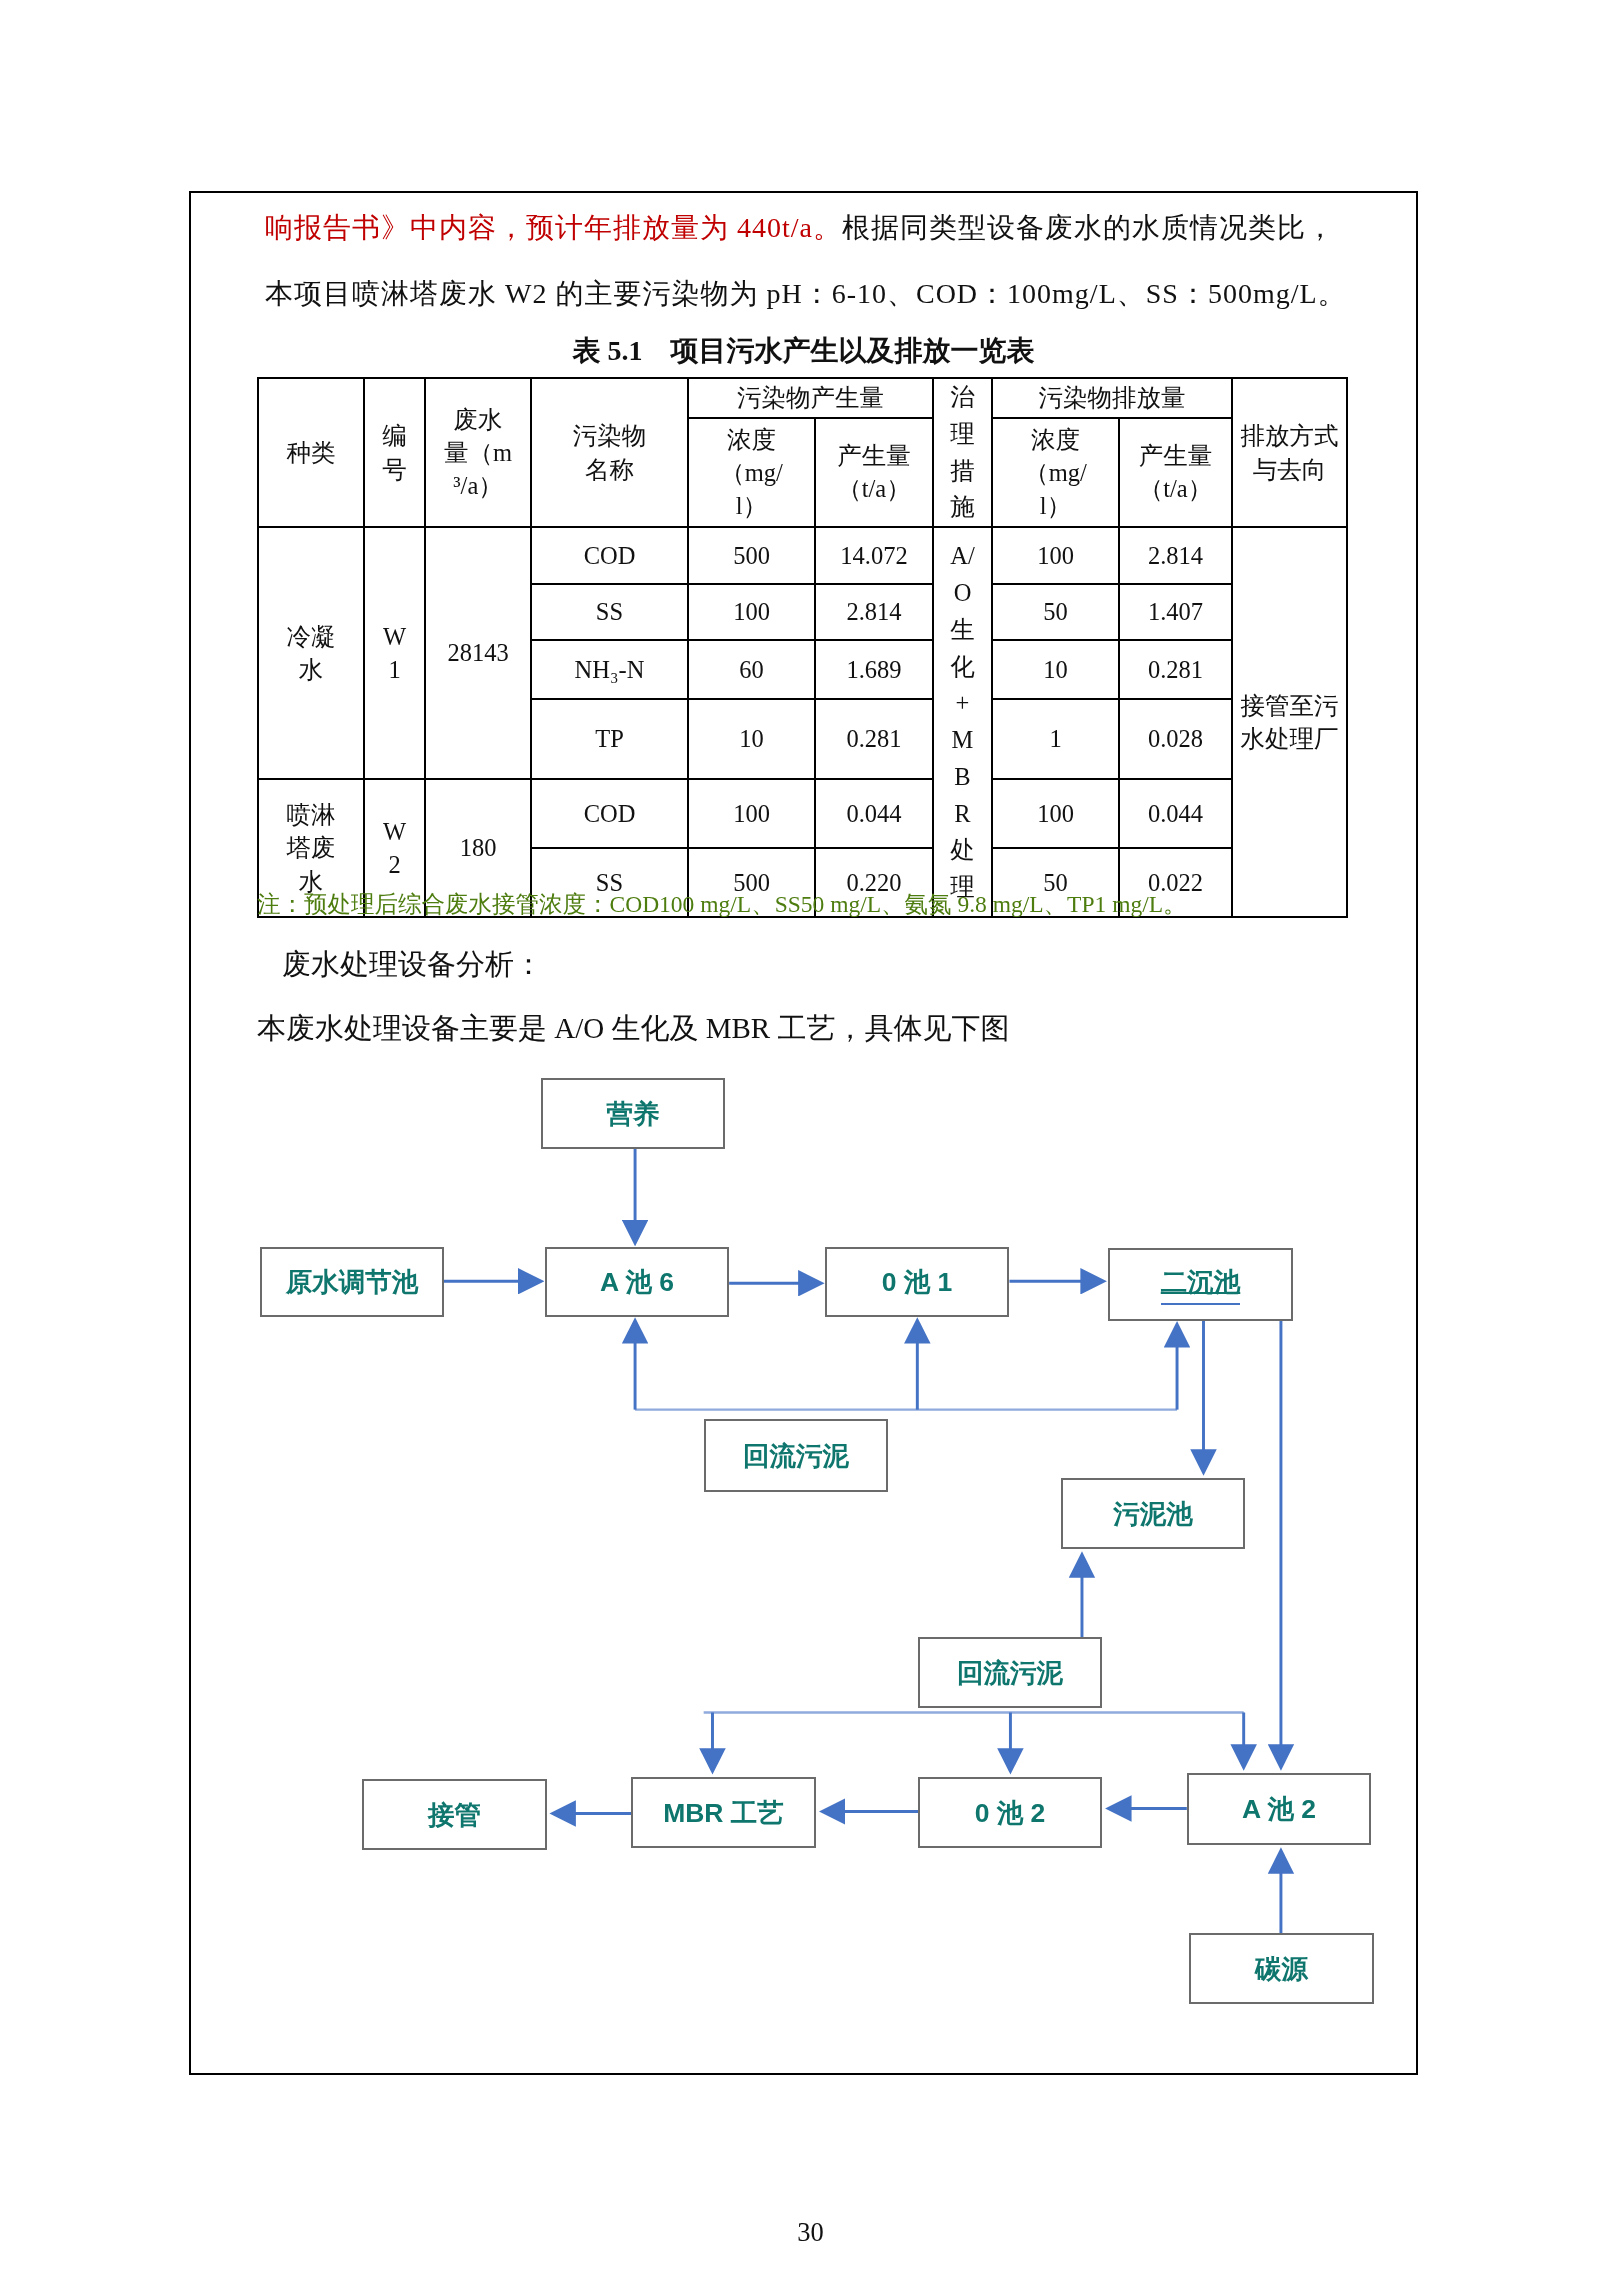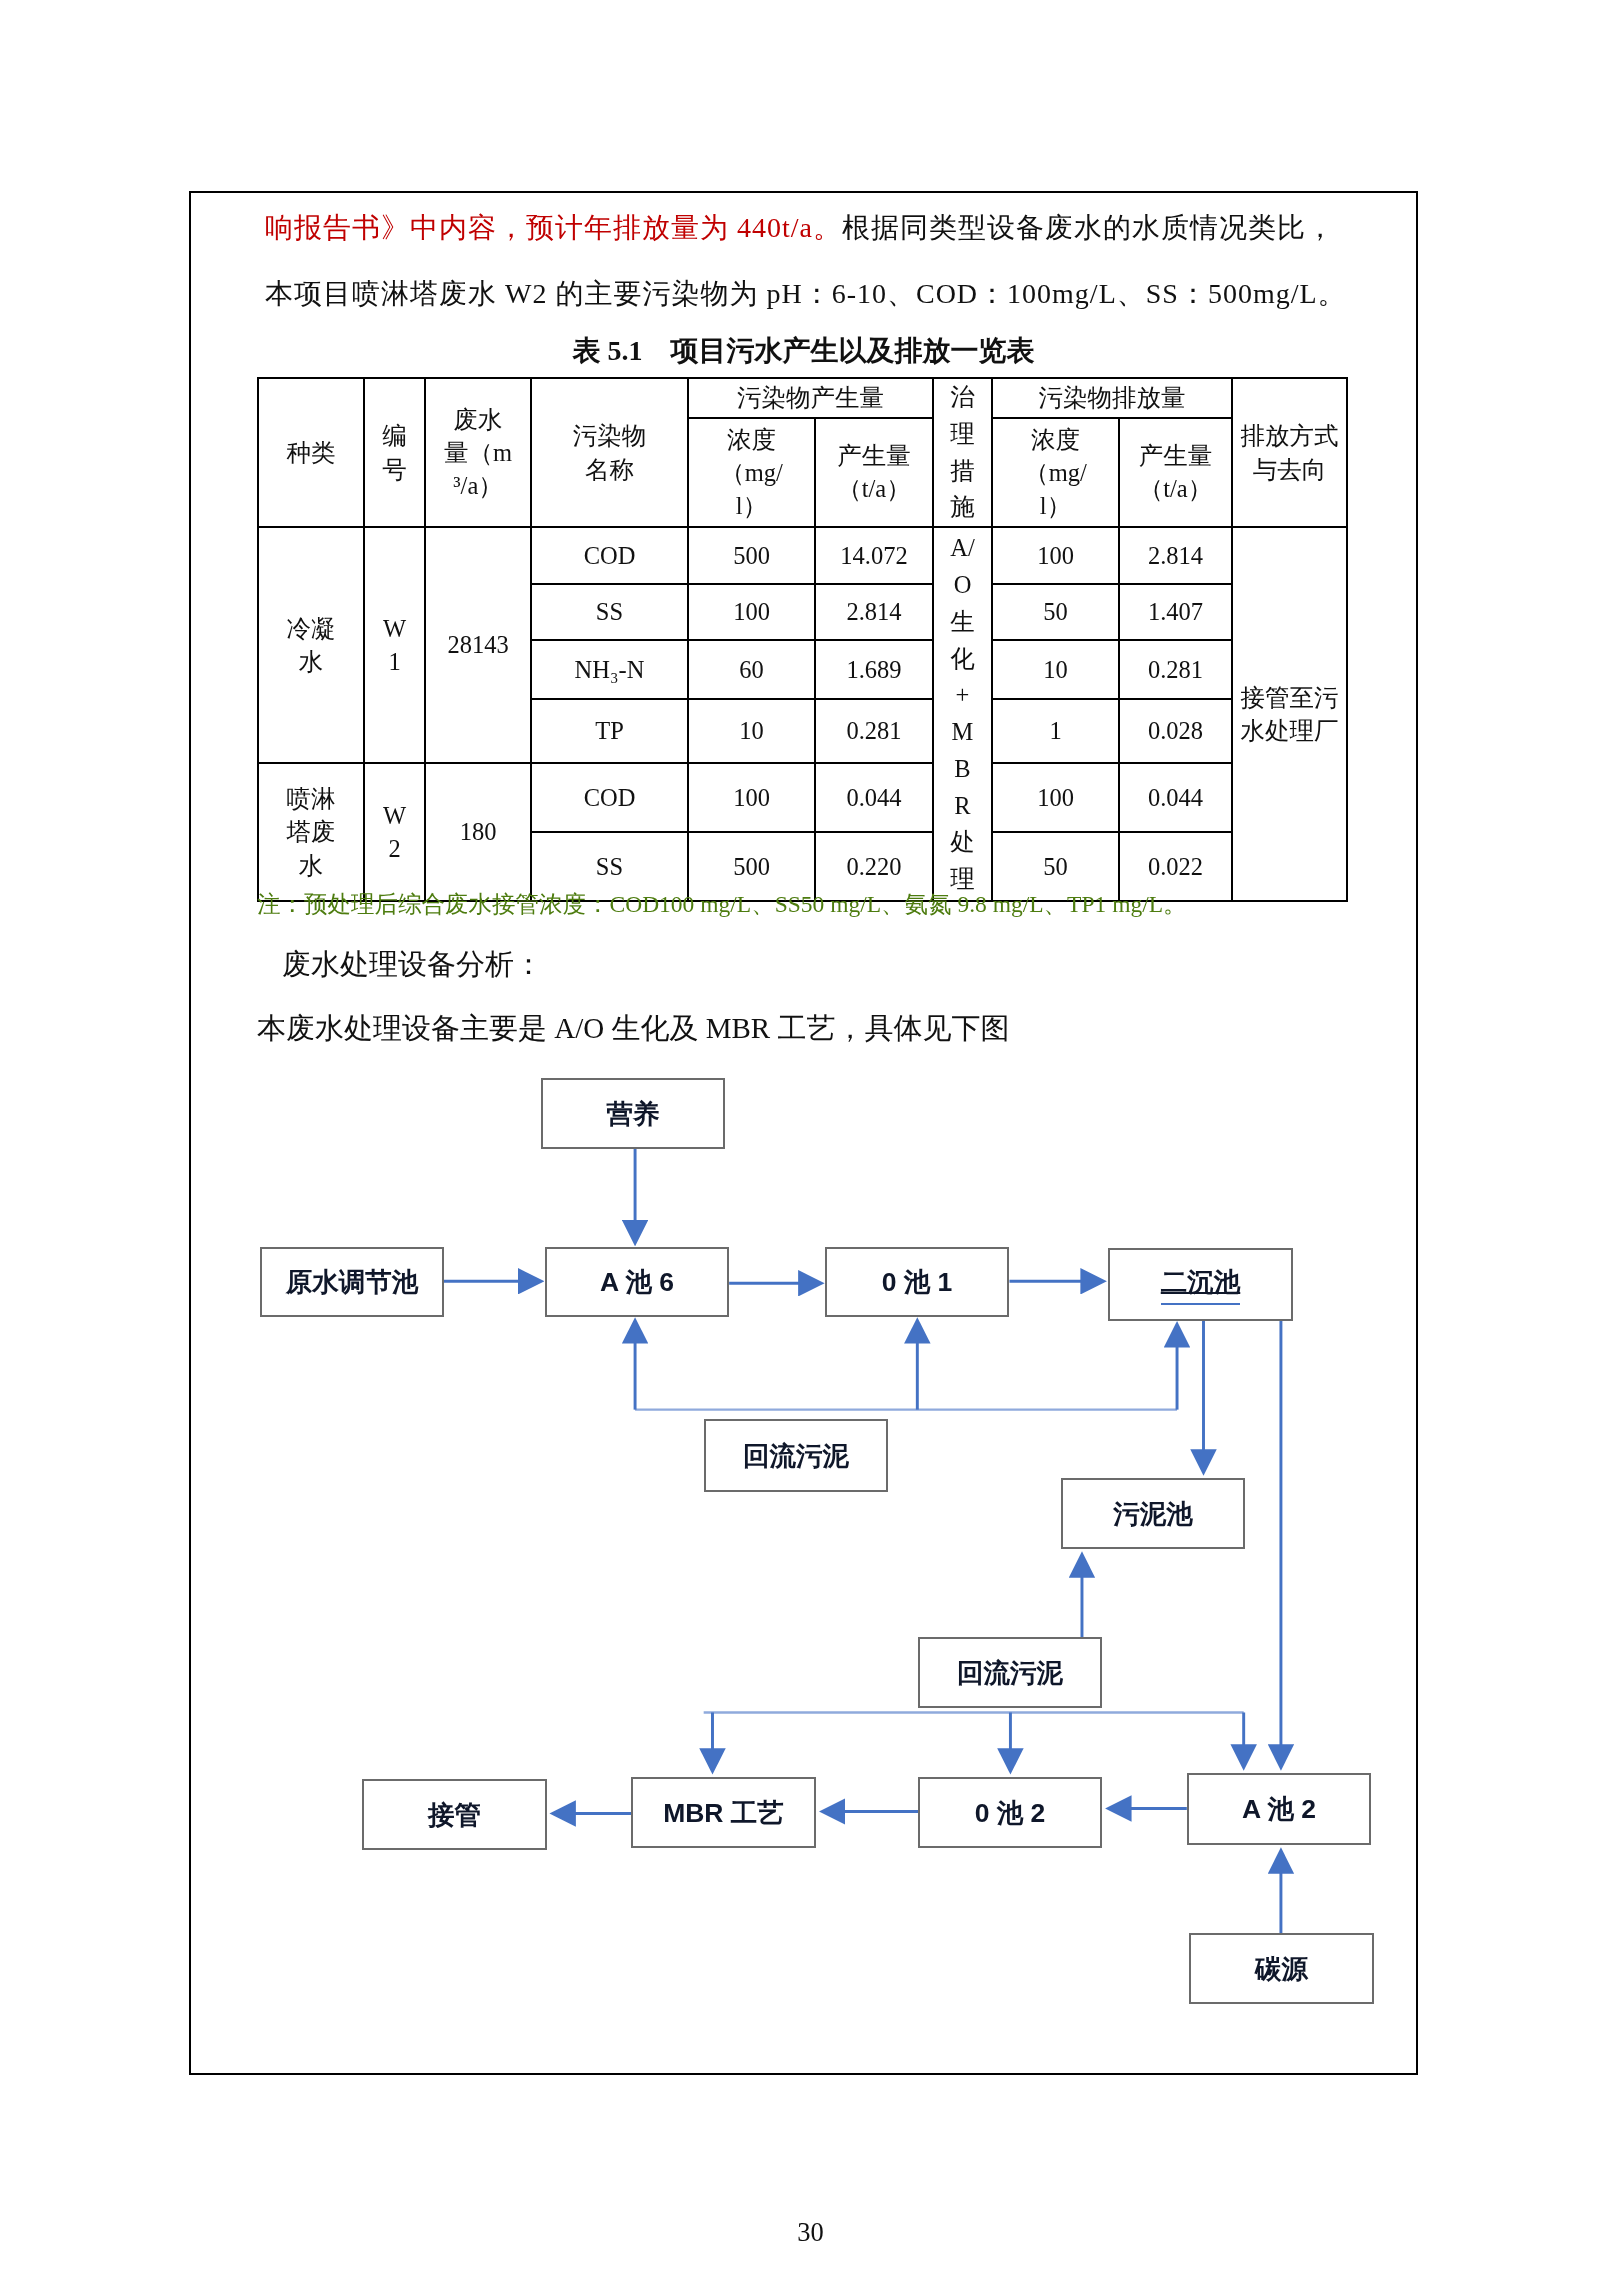--- a/index.html
+++ b/index.html
@@ -38,21 +38,21 @@
   .vtext { display:inline-block; width:29px; word-break:break-all; line-height:1.5; font-size:24.5px; }
   .note {
     position:absolute; left:257px; top:888px; width:1117px; font-size:23.5px; color:#4d7c0f;
   }
   .ana-h { position:absolute; left:282px; top:945px; font-size:29px; }
   .ana-b { position:absolute; left:257px; top:1009px; font-size:29px; }
   .fbox {
     position:absolute; box-sizing:border-box; border:2px solid #6b6b6b; background:#fff;
     display:flex; align-items:center; justify-content:center;
     font-family:"Liberation Sans","DejaVu Sans",sans-serif; font-weight:bold;
-    font-size:26.5px; color:#0f172a; z-index:2;
+    font-size:26.5px; color:#0f766e; z-index:2;
   }
   .sec-u {
     text-decoration:underline; text-decoration-thickness:2px;
     border-bottom:2px solid #4472c4; padding-bottom:2.9px;text-align:center;
   }
   svg.flow { position:absolute; left:0; top:0; z-index:1; pointer-events:none; }
   .pageno { position:absolute; left:0; top:2217px; width:1621px; text-align:center; font-size:26.5px; }
 </style>
 </head>
 <body>
@@ -116,21 +116,21 @@
       <td>50</td>
       <td>1.407</td>
     </tr>
     <tr style="height:59px;">
       <td>NH₃-N</td>
       <td>60</td>
       <td>1.689</td>
       <td>10</td>
       <td>0.281</td>
     </tr>
-    <tr style="height:64px;">
+    <tr style="height:80px;">
       <td>TP</td>
       <td>10</td>
       <td>0.281</td>
       <td>1</td>
       <td>0.028</td>
     </tr>
     <tr style="height:69px;">
       <td rowspan="2"><span class="nw w60">喷淋塔废水</span></td>
       <td rowspan="2"><span class="nw w32">W2</span></td>
       <td rowspan="2"><span>180</span></td>

